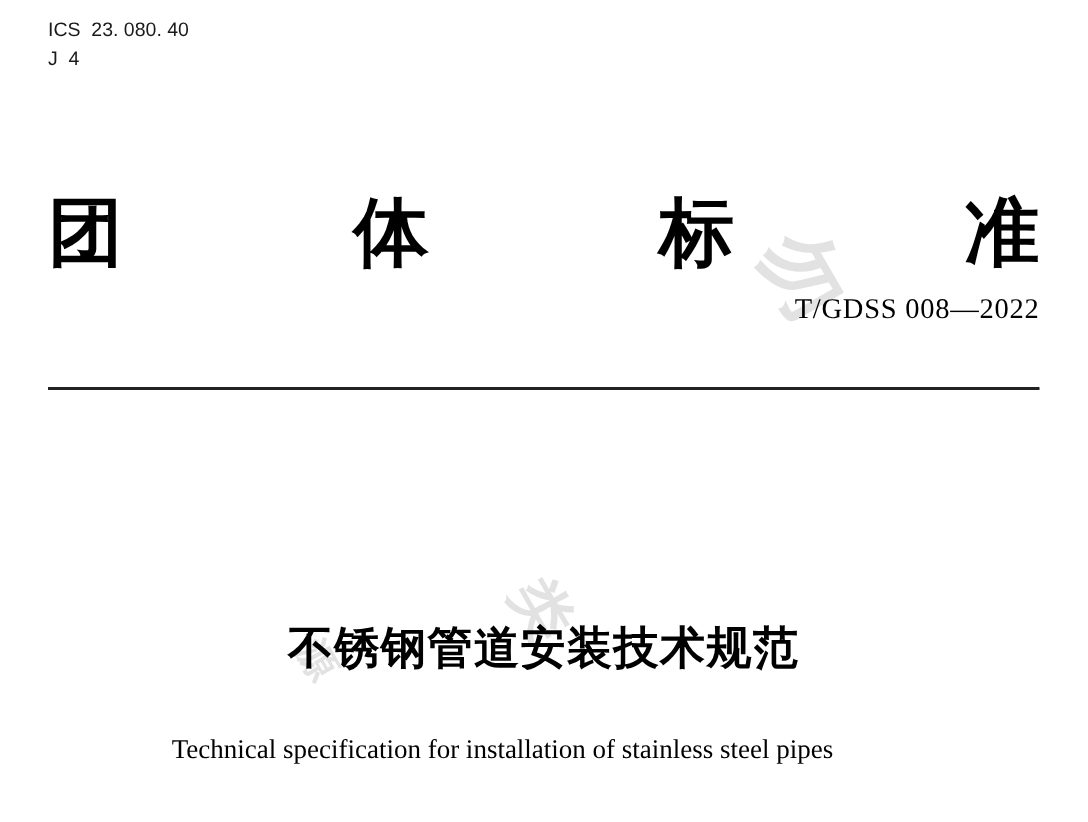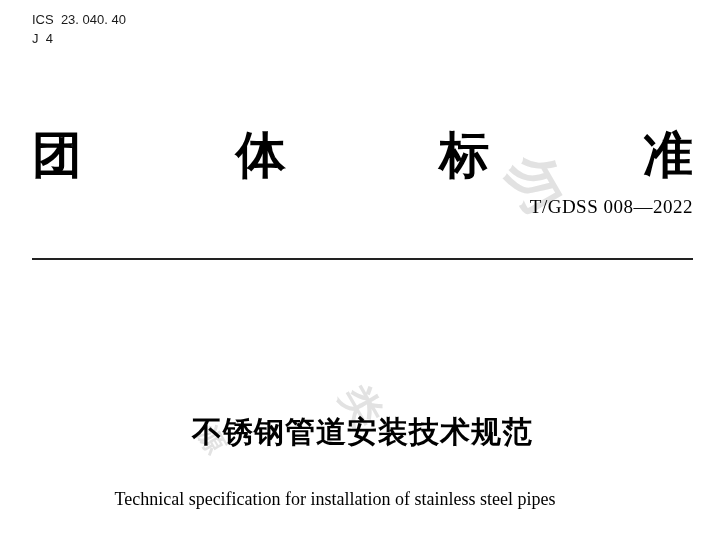--- a/index.html
+++ b/index.html
@@ -145,21 +145,21 @@
 
 <div class="page">
 
   <div class="watermark">
     <span class="wm-1">勿</span>
     <span class="wm-2">类</span>
     <span class="wm-3">源</span>
   </div>
 
   <div class="codes">
-    <div>ICS  23. 040. 40</div>
+    <div>ICS  23. 080. 40</div>
     <div>J  4</div>
   </div>
 
   <div class="bigtitle">
     <span>团</span>
     <span>体</span>
     <span>标</span>
     <span>准</span>
   </div>
 

